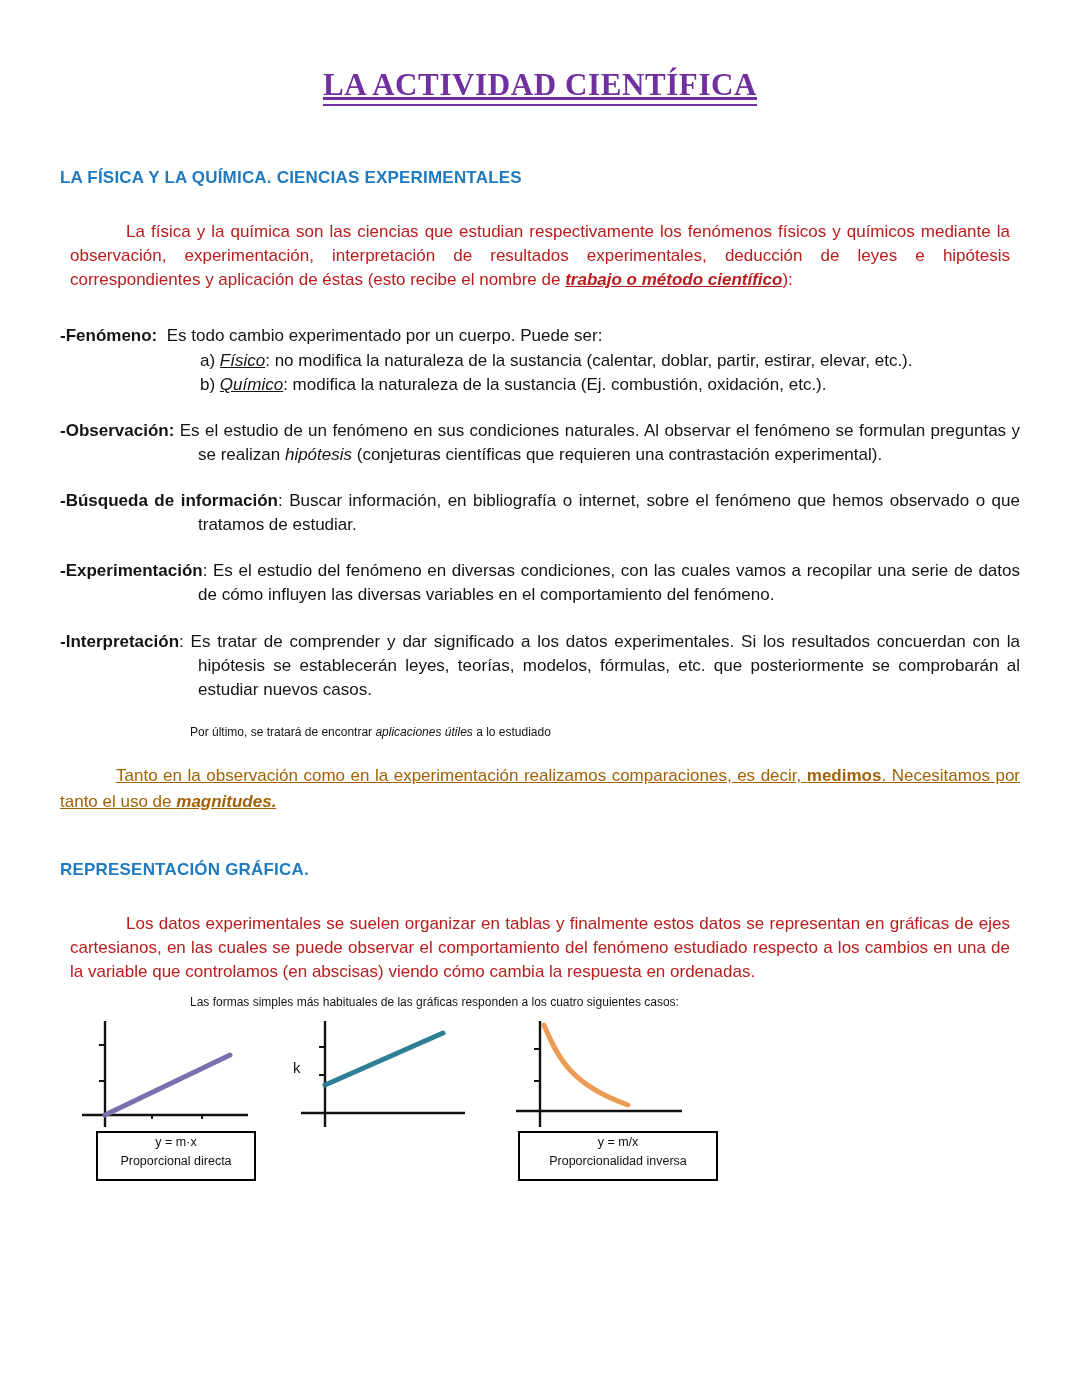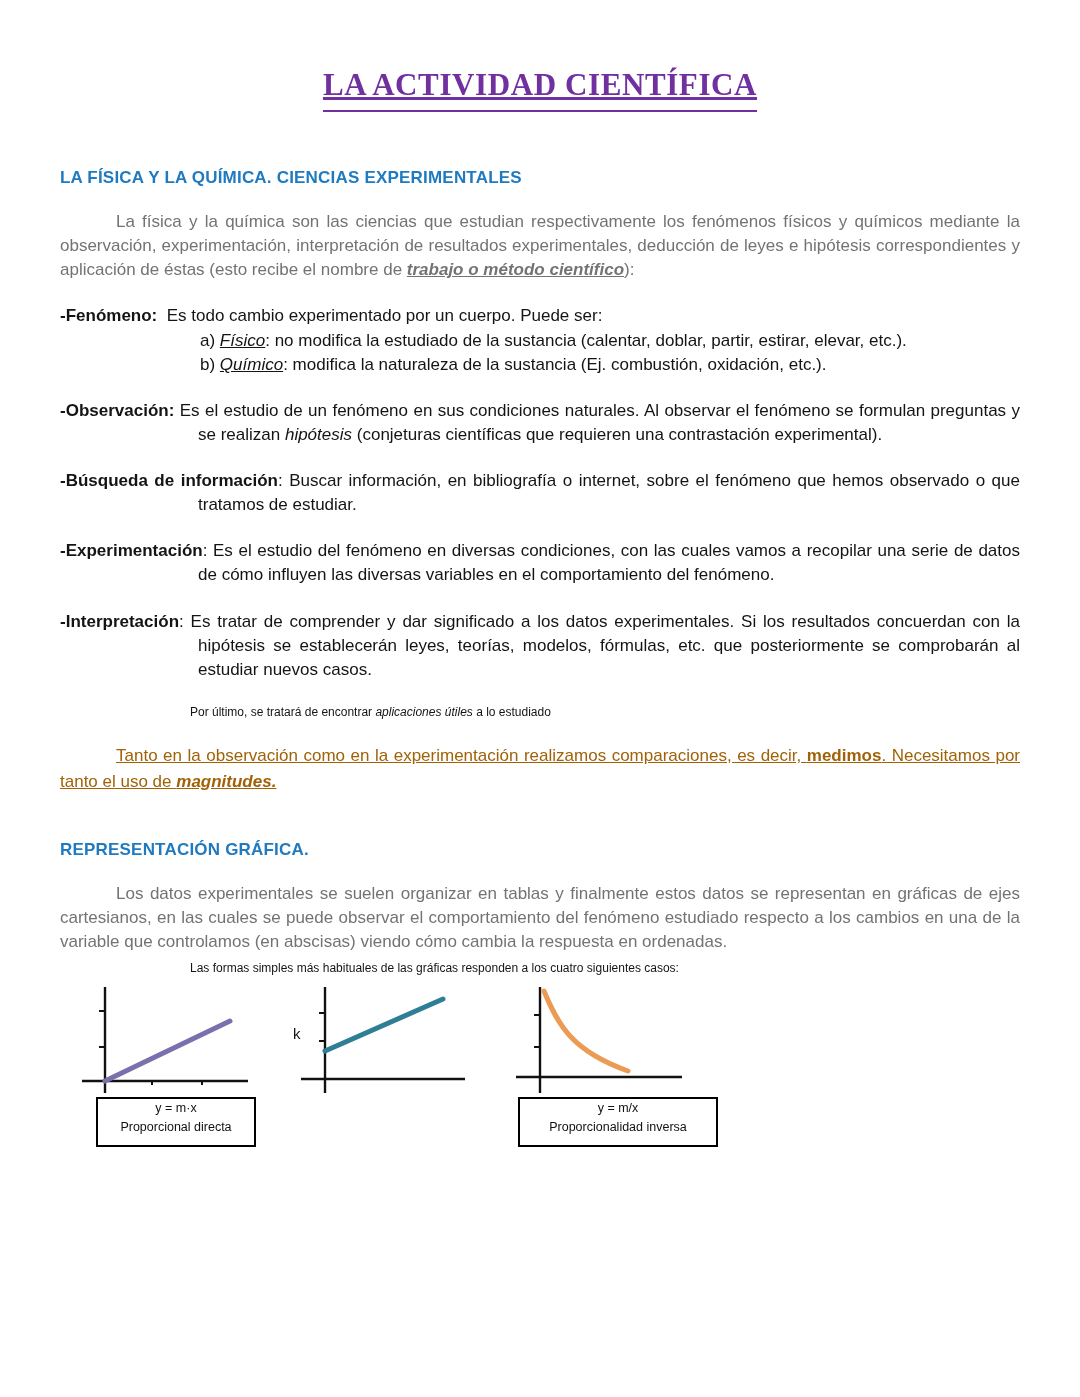--- a/index.html
+++ b/index.html
@@ -30,41 +30,41 @@
     font-weight: bold;
     font-size: 31px;
     color: #7030a0;
     letter-spacing: 0.6px;
     margin: 0;
     padding-top: 68px;
     line-height: 1.1;
   }
   .doc-title span.u {
     border-bottom: 2px solid #7030a0;
-    padding-bottom: 8px;
+    padding-bottom: 2px;
   }
 
   
   .section-heading {
     color: #1f7ac0;
     font-weight: bold;
     font-size: 17px;
     letter-spacing: 0.2px;
     margin: 0;
   }
   #h-fisica { margin-top: 52px; }
   #h-repr   { margin-top: 0; }
 
   
   p.body {
     font-size: 17px;
     line-height: 1.42;
     text-align: justify;
-    margin: 0;
-    color: #737373;
+    margin: 10px;
+    color: #b91c1c;
   }
   .indent-first { text-indent: 56px; }
 
   .hang {
     font-size: 17px;
     line-height: 1.42;
     text-align: justify;
     color: #141414;
     padding-left: 138px;
     text-indent: -138px;
@@ -170,21 +170,21 @@
   <h2 id="h-fisica" class="section-heading">LA FÍSICA Y LA QUÍMICA.  CIENCIAS EXPERIMENTALES</h2>
 
   <div class="gap-m"></div>
 
   <p class="body indent-first"><span>La física y la química son las ciencias que estudian respectivamente los fenómenos físicos y químicos mediante la observación, experimentación, interpretación de resultados experimentales, deducción de leyes e hipótesis correspondientes y aplicación de éstas (esto recibe el nombre de </span><span class="biu">trabajo o método científico</span><span>):</span></p>
 
   <div class="gap-m"></div>
 
   <p class="hang hang-short"><span class="lead">-Fenómeno:</span><span>&nbsp;&nbsp;</span><span>Es todo cambio experimentado por un cuerpo. Puede ser:</span></p>
 
-  <p class="sub-item"><span>a)</span><span>&nbsp;</span><span class="iu">Físico</span><span>:  no modifica la estudiado de la sustancia (calentar, doblar, partir, estirar, elevar, etc.).</span></p>
+  <p class="sub-item"><span>a)</span><span>&nbsp;</span><span class="iu">Físico</span><span>:  no modifica la naturaleza de la sustancia (calentar, doblar, partir, estirar, elevar, etc.).</span></p>
 
   <p class="sub-item"><span>b)</span><span>&nbsp;</span><span class="iu">Químico</span><span>: modifica la naturaleza de la sustancia (Ej. combustión, oxidación, etc.).</span></p>
 
   <div class="gap-m"></div>
 
   <p class="hang"><span class="lead">-Observación:</span><span> Es el estudio de un fenómeno en sus condiciones naturales. Al observar el fenómeno se formulan preguntas y se realizan </span><span class="it">hipótesis</span><span> (conjeturas científicas que requieren una contrastación experimental).</span></p>
 
   <div class="gap-m"></div>
 
   <p class="hang"><span class="lead">-Búsqueda de información</span><span>: Buscar información, en bibliografía o internet, sobre el fenómeno que hemos observado o que tratamos de estudiar.</span></p>

